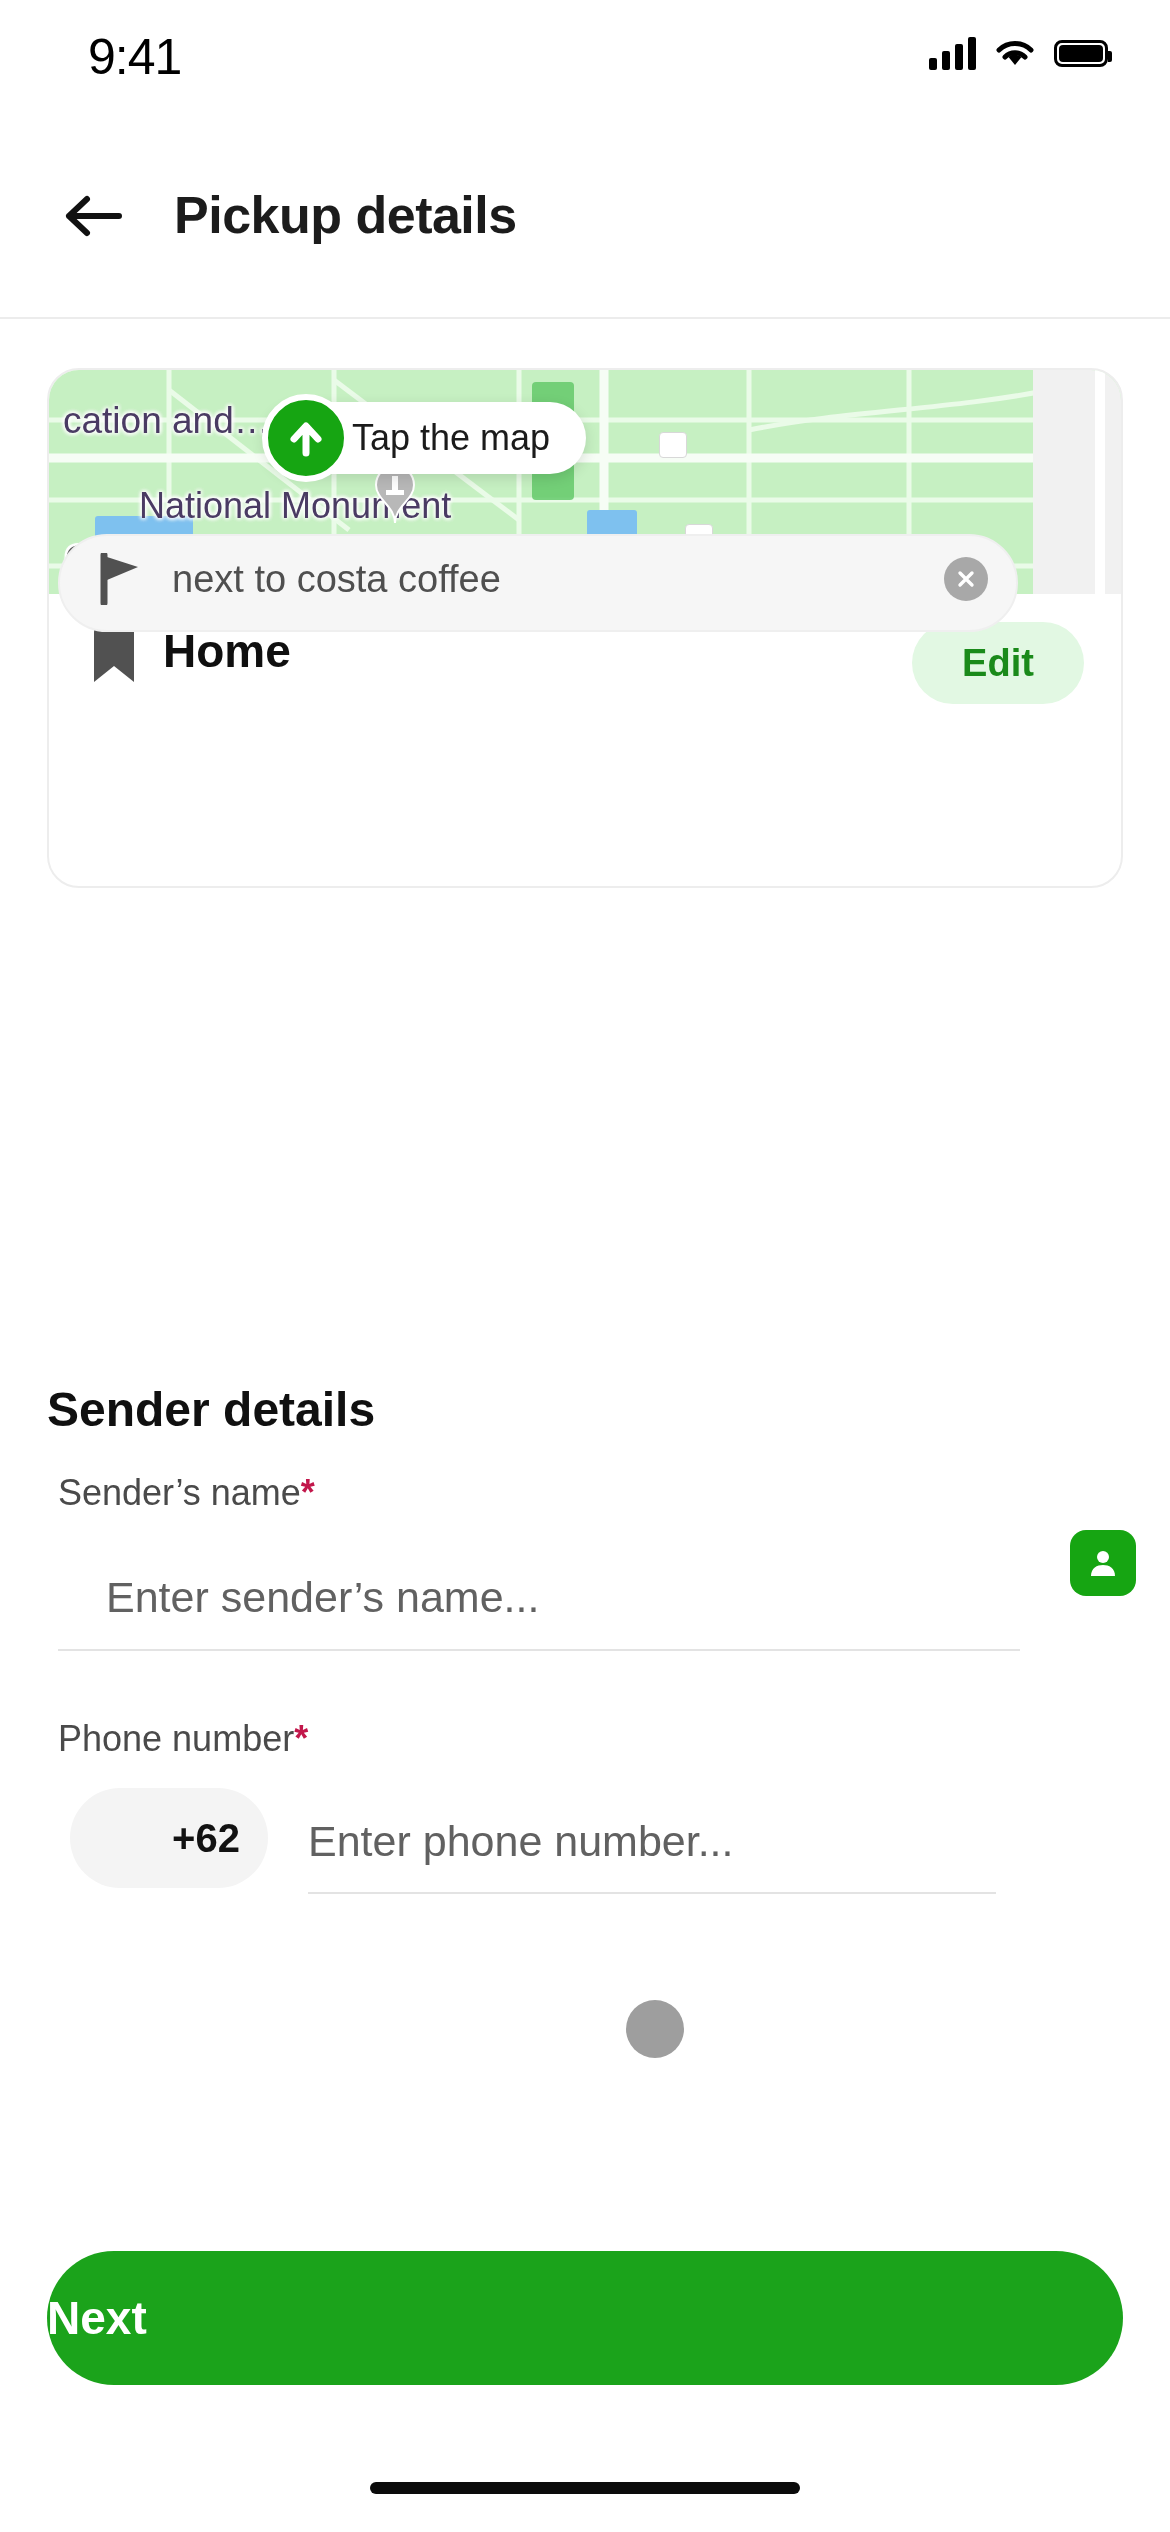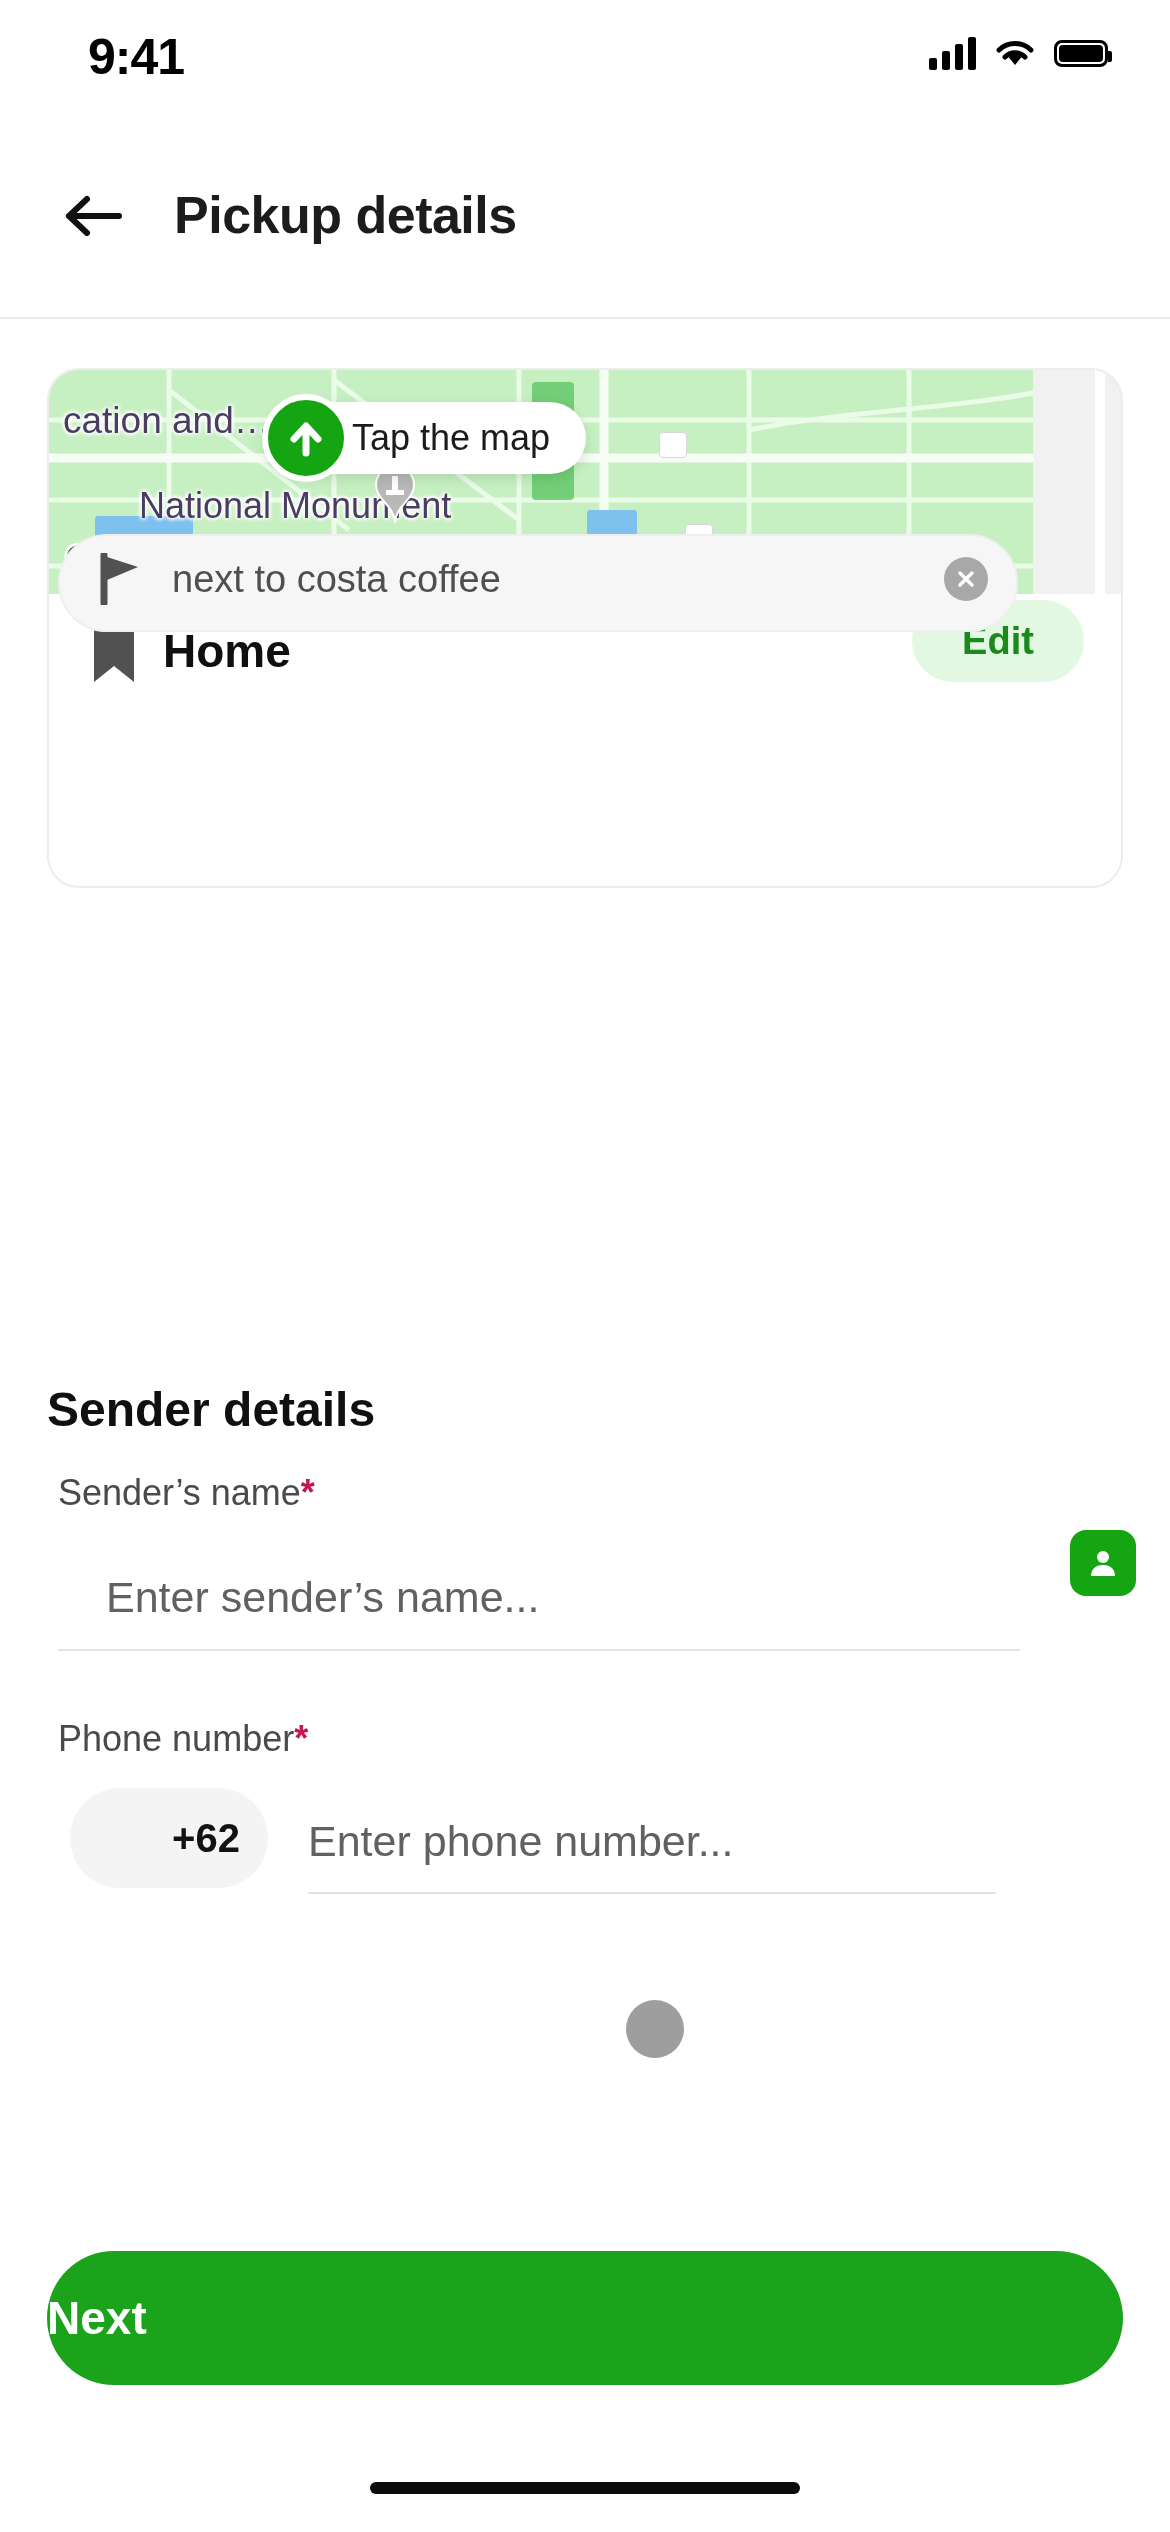--- a/index.html
+++ b/index.html
@@ -10,21 +10,21 @@
     overflow:hidden;
   }
   .phone { position:relative; width:1170px; height:2532px; background:#fff; }
 
   
   .statusbar{
     position:absolute; top:0; left:0; width:1170px; height:125px;
   }
   .status-time{
     position:absolute; left:88px; top:28px;
-    font-size:50px; font-weight:bold; color:#000; letter-spacing:-1px;
+    font-size:50px; font-weight:normal; color:#000; letter-spacing:-1px;
   }
   .status-right{
     position:absolute; right:62px; top:36px;
     display:flex; align-items:center; gap:17px;
   }
   .sig{ display:flex; align-items:flex-end; gap:5px; height:34px;}
   .sig i{ display:block; width:8px; background:#000; border-radius:2px;}
   .sig i:nth-child(1){height:12px}
   .sig i:nth-child(2){height:19px}
   .sig i:nth-child(3){height:26px}
@@ -115,21 +115,21 @@
   
   .saved-row{
     position:absolute; left:0; top:224px; width:1076px; height:118px;
   }
   .bookmark-ico{position:absolute;left:42px;top:28px;}
   .saved-name{
     position:absolute; left:114px; top:30px;
     font-size:46px; font-weight:bold; color:#0f0f0f;
   }
   .edit-btn{
-    position:absolute; right:41px; top:6px;
+    position:absolute; right:41px; top:28px;
     width:172px; height:82px; border-radius:41px;
     background:#e2f8e3; color:#1a8a1a;
     font-size:38px; font-weight:bold;
     display:flex; align-items:center; justify-content:center; cursor:pointer;
   }
   .address-text{
     position:absolute; left:47px; top:342px; width:1000px;
     font-size:40px; line-height:1.37; color:#1a1a1a;
   }
   .note-field{

